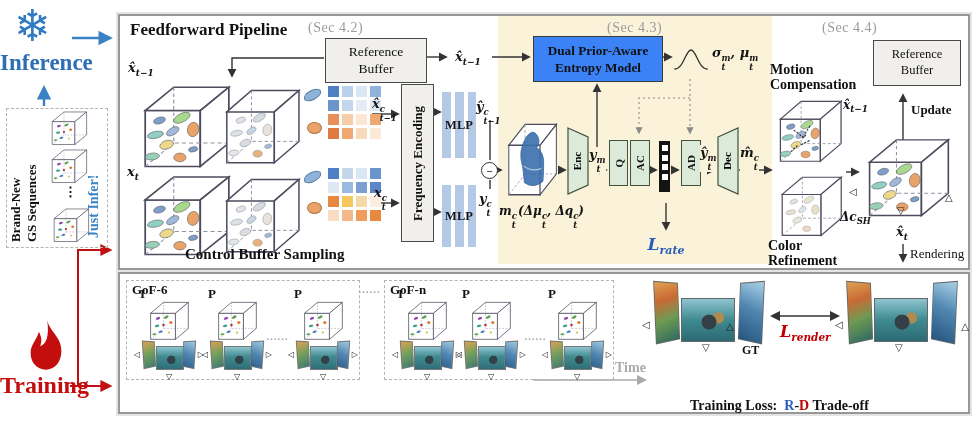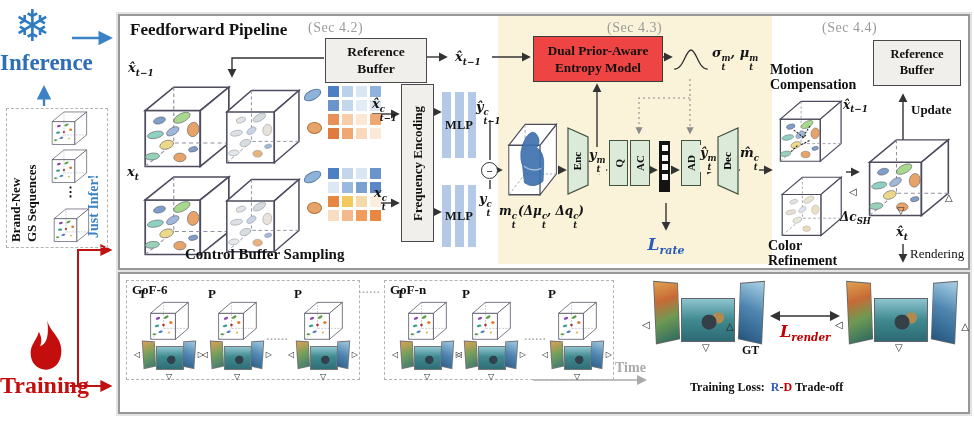--- a/index.html
+++ b/index.html
@@ -12,22 +12,22 @@
   .math{font-family:"DejaVu Serif","Liberation Serif",serif;font-weight:bold;font-style:italic;
         font-size:13px;color:#141414;white-space:nowrap}
   .math sub{font-size:9px;font-style:italic}
   .ss{display:inline-flex;flex-direction:column;align-items:flex-start;font-size:8.5px;
       line-height:1；;line-height:1.02;vertical-align:-0.5em;font-style:italic}
   .seclab{font-size:14px;font-weight:normal;color:#9b9b9b;letter-spacing:.5px;white-space:nowrap}
   .bigbox{border:2px solid #979797;background:#fff;box-shadow:0 0 0 2px #e4e4e4;z-index:1}
   .ypanel{background:#faf3da;z-index:1}
   .gbox{background:#f0efeb;border:1.4px solid #4a4a4a;display:flex;flex-direction:column;
         align-items:center;justify-content:center;text-align:center;z-index:3}
-  .gbox .ln{font-size:13.5px;font-weight:bold;line-height:1.25}
-  .bluebox{background:#ef4444;border:1.5px solid #3a3a3a;display:flex;flex-direction:column;
+  .gbox .ln{font-size:13.5px;font-weight:normal;line-height:1.25}
+  .bluebox{background:#3b82f6;border:1.5px solid #3a3a3a;display:flex;flex-direction:column;
         align-items:center;justify-content:center;text-align:center;z-index:3}
   .bluebox .ln{font-size:13.2px;font-weight:bold;line-height:1.3}
   .coder{background:#dcead9;border:1.2px solid #42523f;display:flex;align-items:center;
         justify-content:center;z-index:3}
   .vtext{writing-mode:vertical-rl;transform:rotate(180deg);white-space:nowrap}
   .coder .vtext{font-size:11px;font-weight:bold}
   .dashedbox{border:1.6px dashed #b3b3b3;z-index:2}
   .mlp{background:repeating-linear-gradient(90deg,#b3c9e6 0,#b3c9e6 9px,#ffffff 9px,#ffffff 13px);
        z-index:3}
   .mlp span{position:absolute;left:0;right:0;top:50%;transform:translateY(-50%);text-align:center;
@@ -544,19 +544,19 @@
     <span>L</span><sub style="font-size:10.5px">render</sub></span>
   <div class="trip" style="left:843px;top:282px">
     <span class="abs tri" style="left:-8px;top:38px">◁</span>
     <div class="p pl"></div>
       <div class="p pc"></div>
       <div class="p pr"></div>
     <span class="abs tri" style="right:-8px;top:40px">△</span>
     <span class="abs tri" style="left:52px;bottom:7px">▽</span>
   </div>
 
-  <div class="abs z3 b ctr" style="left:690px;top:380px;width:262px;font-size:12px;white-space:nowrap">
+  <div class="abs z3 b ctr" style="left:690px;top:398px;width:262px;font-size:14px;white-space:nowrap">
     <span>Training Loss:</span>&nbsp;
     <span style="color:#2b5cb8">R</span><span>-</span><span style="color:#c00000">D</span>
     <span>Trade-off</span>
   </div>
 
 </div>
 
 </body></html>

